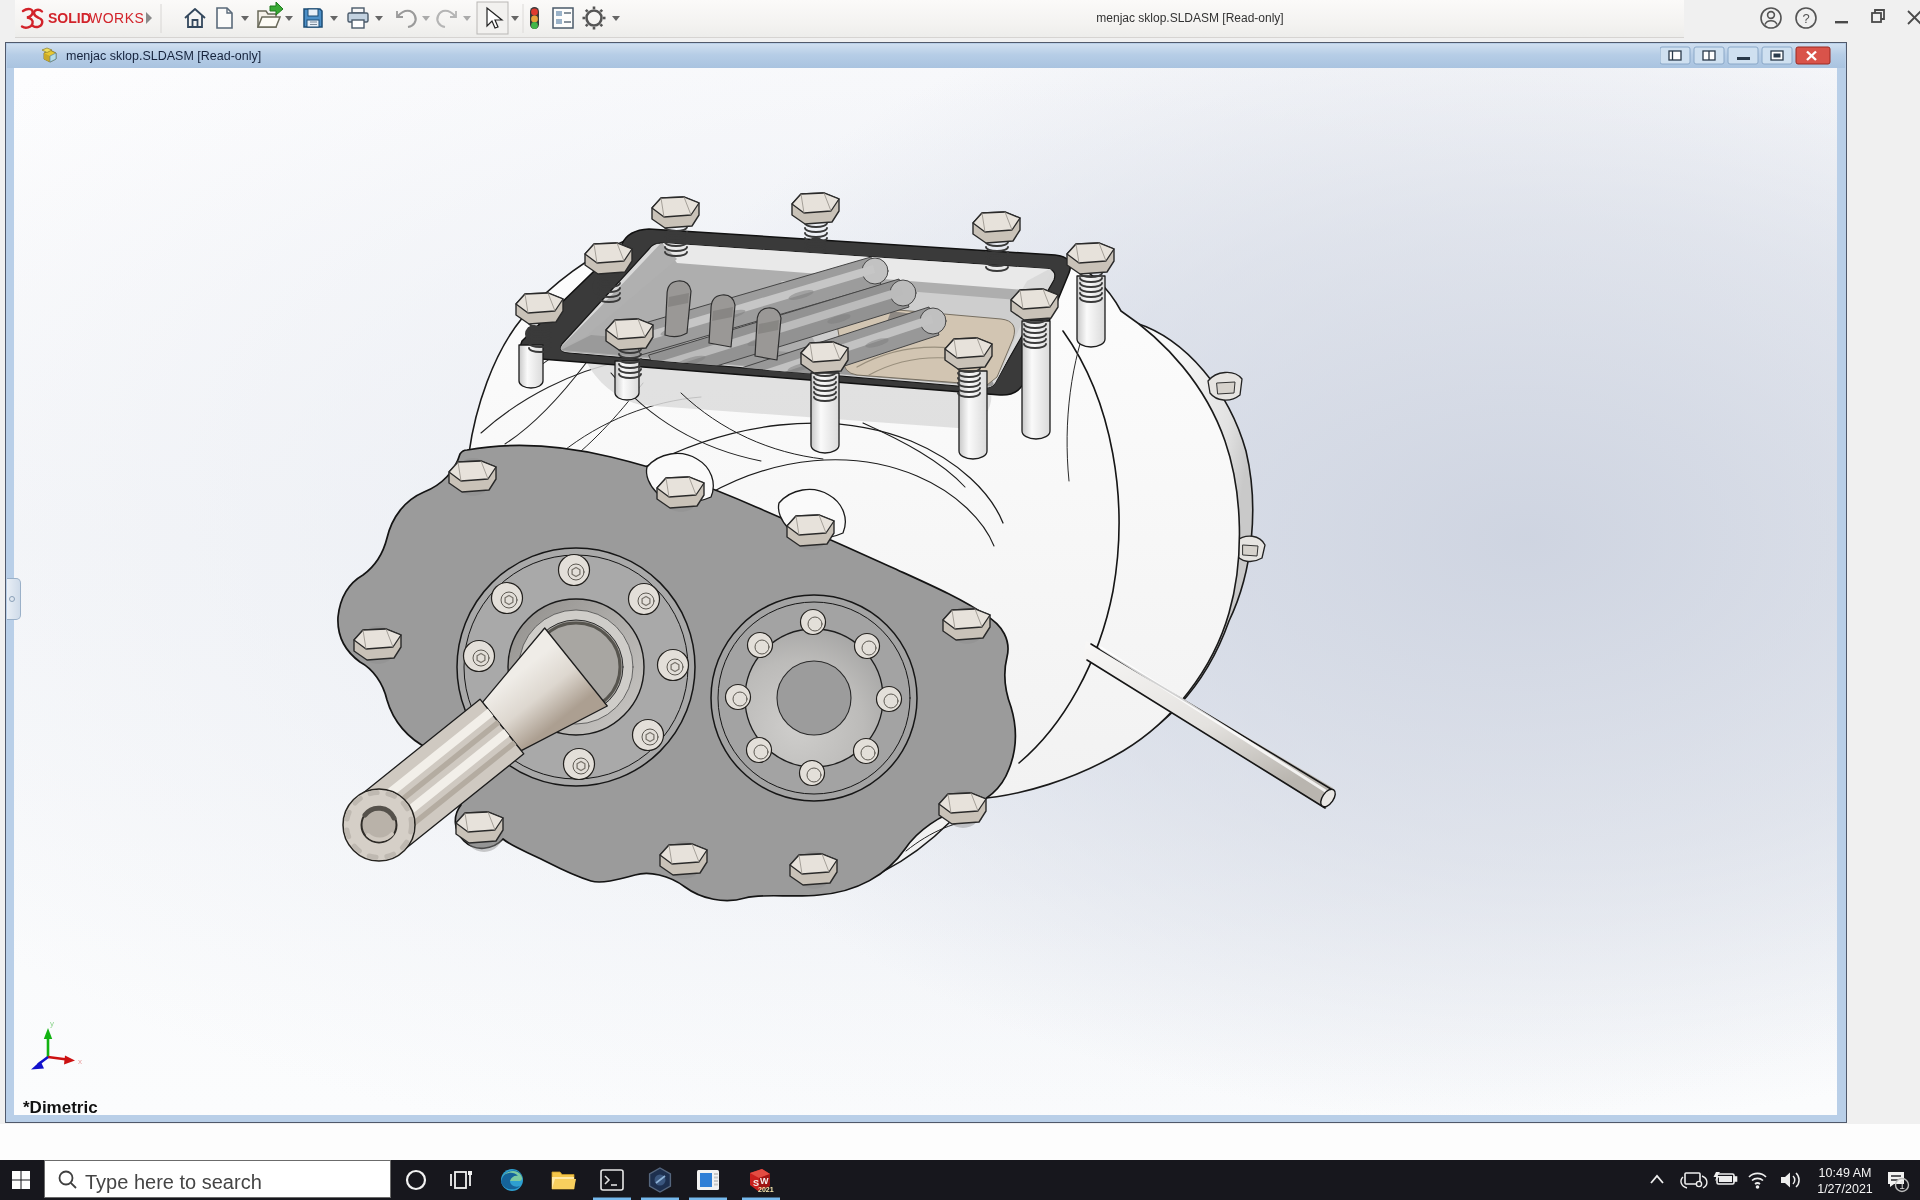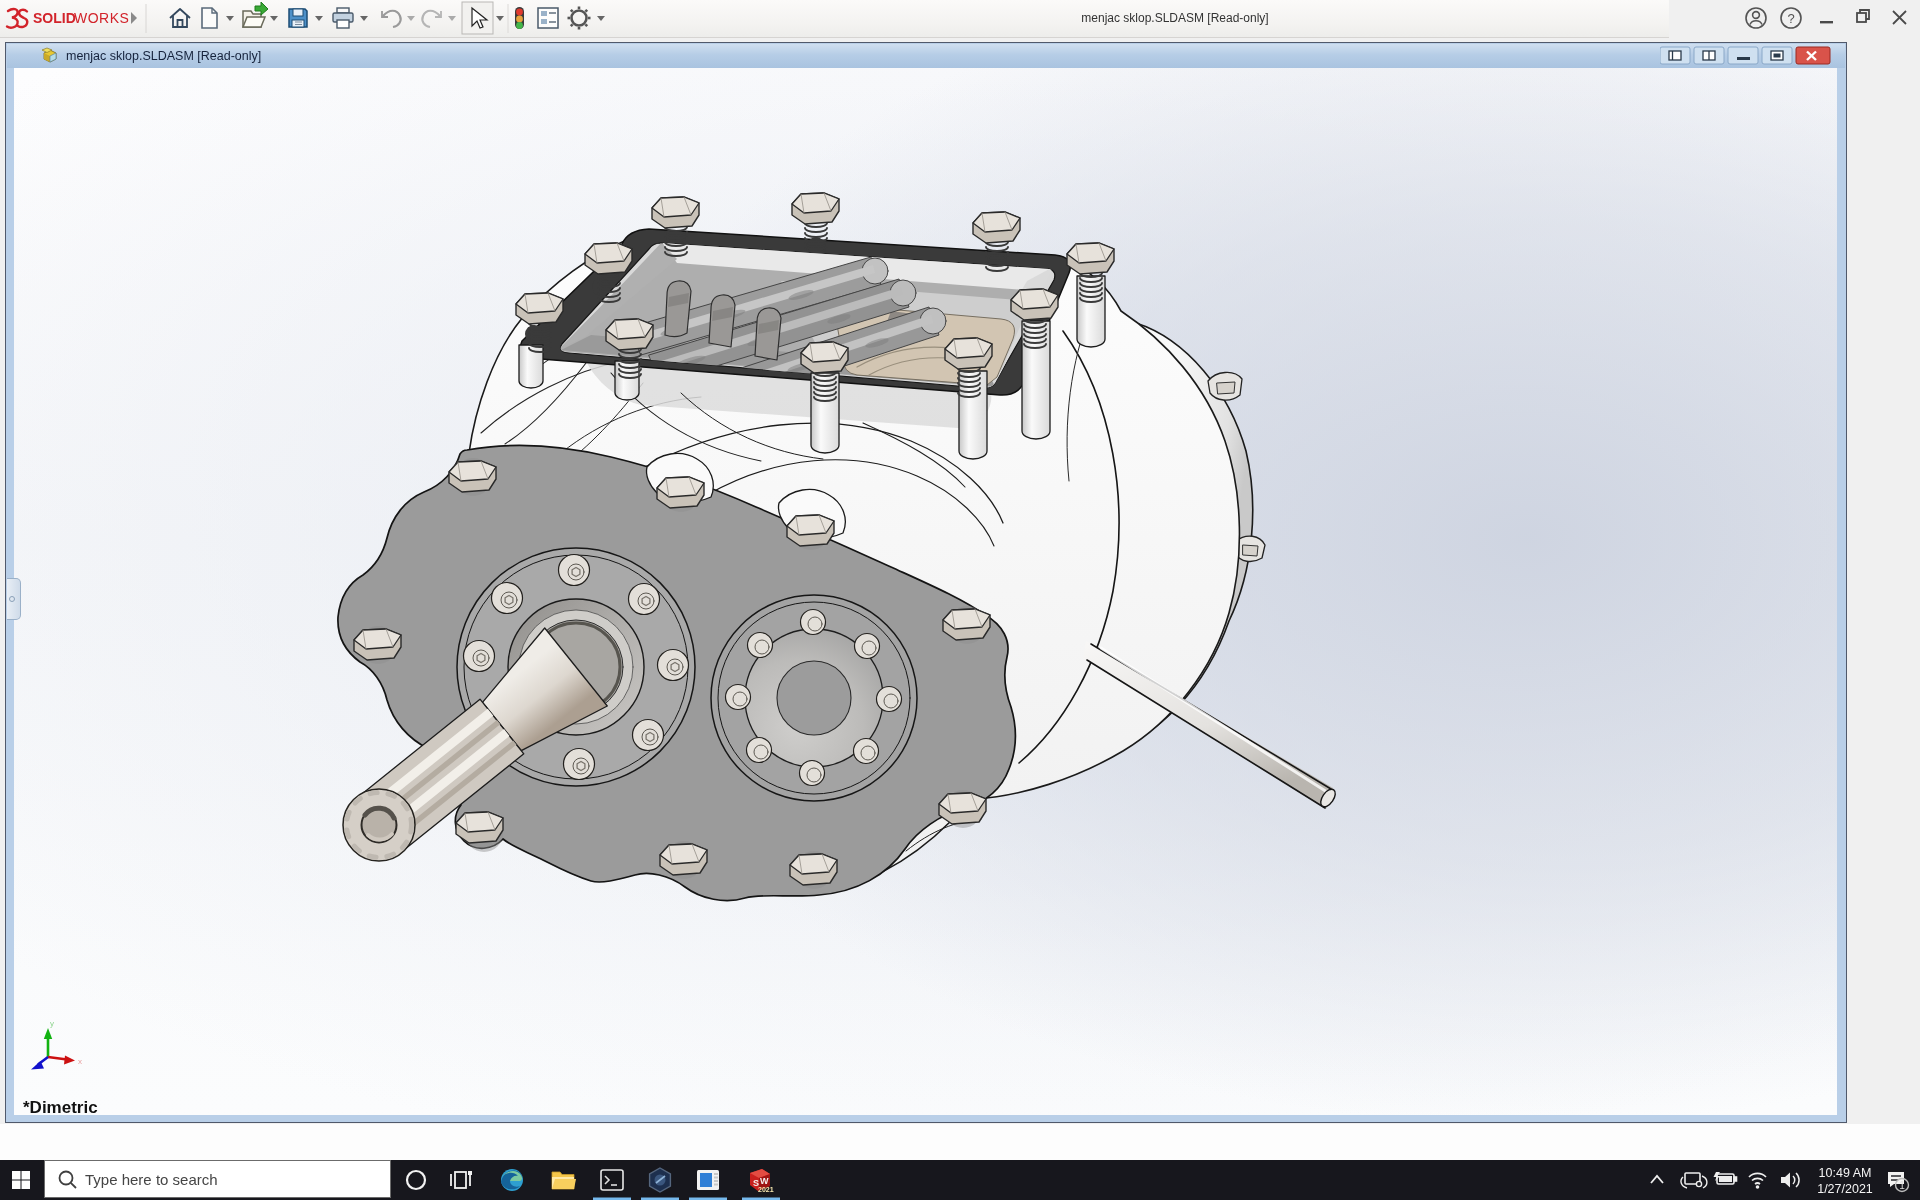--- a/index.html
+++ b/index.html
@@ -1,40 +1,40 @@
 <!DOCTYPE html>
 <html><head>
 <meta charset="utf-8">
 <style>
   html,body{margin:0;padding:0;width:1920px;height:1200px;overflow:hidden;
     font-family:"Liberation Sans",sans-serif;}
   #root{position:absolute;inset:0;width:1920px;height:1200px;background:#f0f0f0;}
   
-  #topbar{position:absolute;left:0;top:0;width:1669px;height:37px;
+  #topbar{position:absolute;left:15px;top:0;width:1669px;height:37px;
     background:linear-gradient(180deg,#fbfaf9 0%,#f3f2f0 70%,#ededeb 100%);
     border-bottom:1px solid #d6d4d2;}
   #apptitle{position:absolute;top:11px;left:975px;width:400px;text-align:center;
     font-size:12px;color:#333;}
   
   #child{position:absolute;left:5px;top:42px;width:1842px;height:1081px;
     border:1px solid #50596b;background:#b9cfe8;box-sizing:border-box;}
   #ctitle{position:absolute;left:1px;top:1px;right:1px;height:24px;
     background:linear-gradient(180deg,#cfdff0 0%,#b6cde6 45%,#a9c3e0 100%);}
   #ctitle .txt{position:absolute;left:59px;top:5px;font-size:12.5px;color:#16233c;}
   #viewport{position:absolute;left:8px;top:25px;width:1823px;height:1047px;
     background:
      radial-gradient(52% 56% at 83% 45%, rgba(205,211,224,0.95) 0%, rgba(205,211,224,0.5) 55%, rgba(205,211,224,0) 100%),
      radial-gradient(75% 62% at 55% 44%, rgba(228,232,240,0.8) 0%, rgba(228,232,240,0) 100%),
      linear-gradient(180deg,#fdfdfe 0%,#f7f8fa 45%,#fbfcfd 100%);}
   #dimetric{position:absolute;left:9px;top:1030px;font-size:17px;font-weight:bold;color:#111;}
   
   #taskbar{position:absolute;left:0;top:1160px;width:1920px;height:40px;background:#17171d;}
   #searchbox{position:absolute;left:44px;top:0px;width:347px;height:38px;background:#ffffff;
     border:1px solid #6b6b6b;box-sizing:border-box;}
-  #searchbox span{position:absolute;left:40px;top:10px;font-size:15px;color:#454545;}
+  #searchbox span{position:absolute;left:40px;top:10px;font-size:20px;color:#454545;}
   #lefttab{position:absolute;left:-7px;top:510px;width:13px;height:40px;z-index:5;
     background:linear-gradient(90deg,#e8eef5,#cfdbe9);border:1px solid #9ab0c8;border-left:none;
     border-radius:0 5px 5px 0;}
   #lefttab::after{content:"";position:absolute;left:2px;top:17px;width:4px;height:4px;
     border:1px solid #8aa0b8;border-radius:50%;}
 </style>
 </head>
 <body>
 <div id="root">
 

